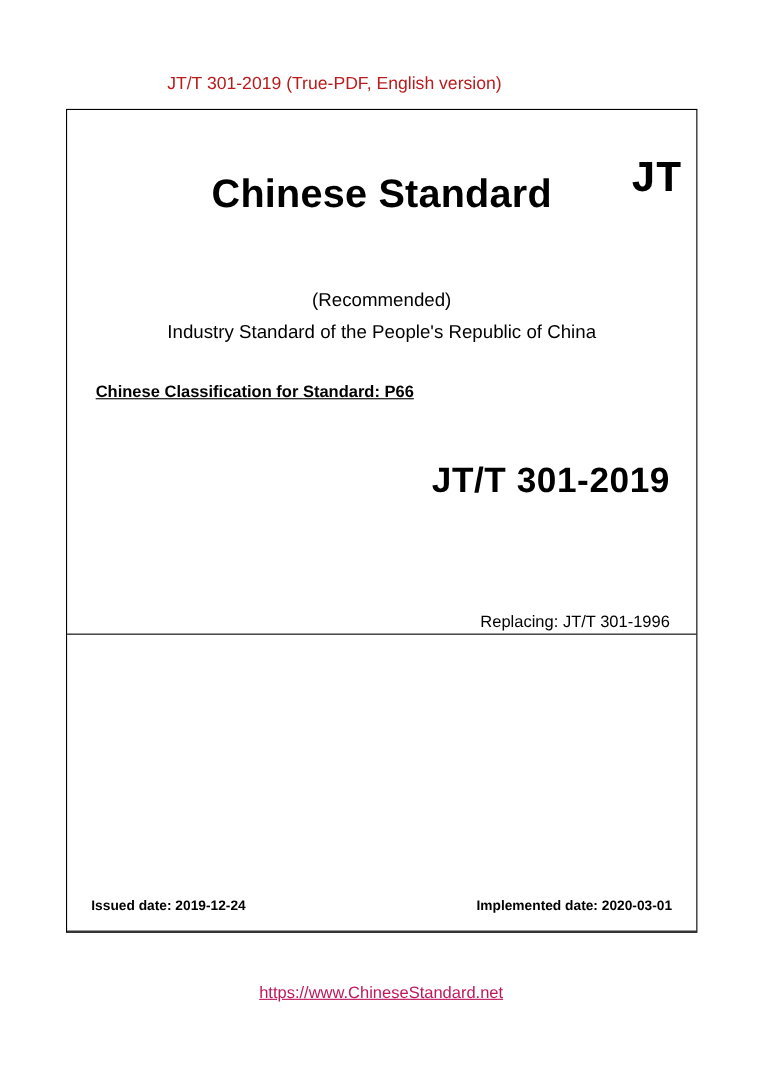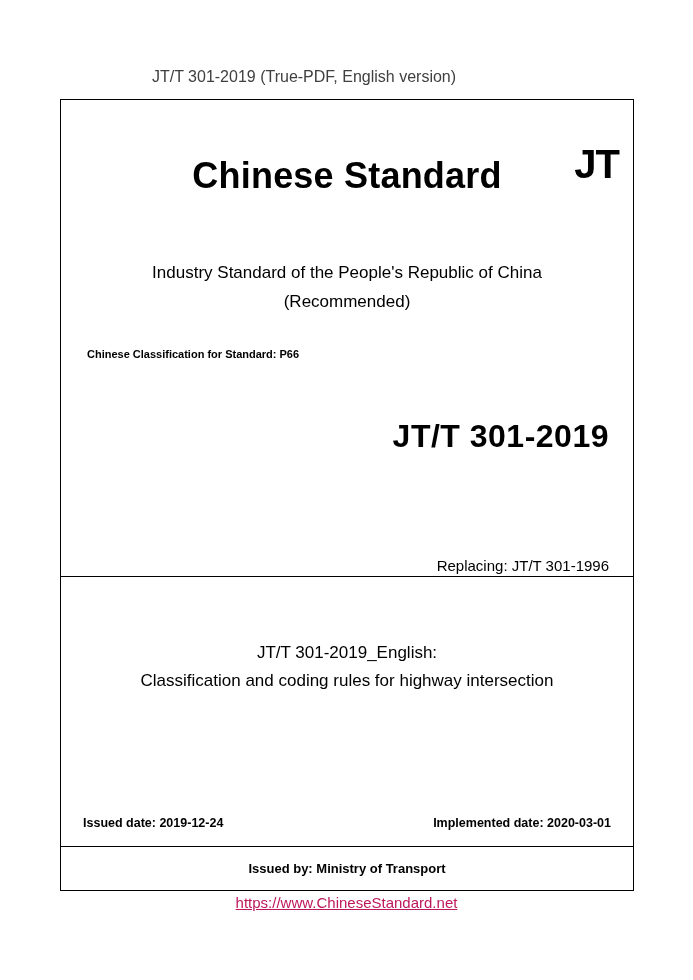--- a/index.html
+++ b/index.html
@@ -21,21 +21,21 @@
     box-sizing: border-box;
     overflow: hidden;
   }
   .top-title {
     position: absolute;
     top: 68px;
     left: 0;
     width: 608px;
     text-align: center;
     font-size: 16px;
-    color: #404040;
+    color: #b91c1c;
   }
   .doc-frame {
     position: absolute;
     left: 60px;
     top: 99px;
     width: 574px;
     border: 1px solid #000;
     box-sizing: border-box;
   }
   .upper-block {
@@ -54,36 +54,38 @@
     font-weight: bold;
     letter-spacing: 0.2px;
   }
   .jt-logo {
     position: absolute;
     top: 42px;
     right: 14px;
     font-size: 40px;
     font-weight: bold;
     letter-spacing: -1px;
+    font-family: Liberation Mono, monospace;
   }
   .industry-line {
     position: absolute;
     top: 158px;
     left: 0;
     width: 100%;
     text-align: center;
     font-size: 17px;
     line-height: 29px;
   }
   .classification {
     position: absolute;
     top: 248px;
     left: 26px;
-    font-size: 11px;
+    font-size: 15px;
     font-weight: bold;
+    text-decoration: underline;
   }
   .std-number {
     position: absolute;
     top: 318px;
     right: 24px;
     font-size: 32px;
     font-weight: bold;
     letter-spacing: 0.5px;
   }
   .replacing {
@@ -147,38 +149,33 @@
 <div class="page">
 
   <div class="top-title">JT/T 301-2019 (True-PDF, English version)</div>
 
   <div class="doc-frame">
 
     <div class="upper-block">
       <div class="std-heading">Chinese Standard</div>
       <div class="jt-logo">JT</div>
       <div class="industry-line">
+        <div>(Recommended)</div>
         <div>Industry Standard of the People's Republic of China</div>
-        <div>(Recommended)</div>
       </div>
       <div class="classification">Chinese Classification for Standard: P66</div>
       <div class="std-number">JT/T 301-2019</div>
       <div class="replacing">Replacing: JT/T 301-1996</div>
     </div>
 
     <div class="mid-block">
-      <div class="english-title">
-        <div>JT/T 301-2019_English:</div>
-        <div>Classification and coding rules for highway intersection</div>
-      </div>
       <div class="dates">
         <span>Issued date: 2019-12-24</span>
         <span>Implemented date: 2020-03-01</span>
       </div>
     </div>
 
-    <div class="issued-by">Issued by: Ministry of Transport</div>
 
   </div>
 
   <a class="footer-link" href="#">https://www.ChineseStandard.net</a>
 
 </div>
 
 </body></html>

